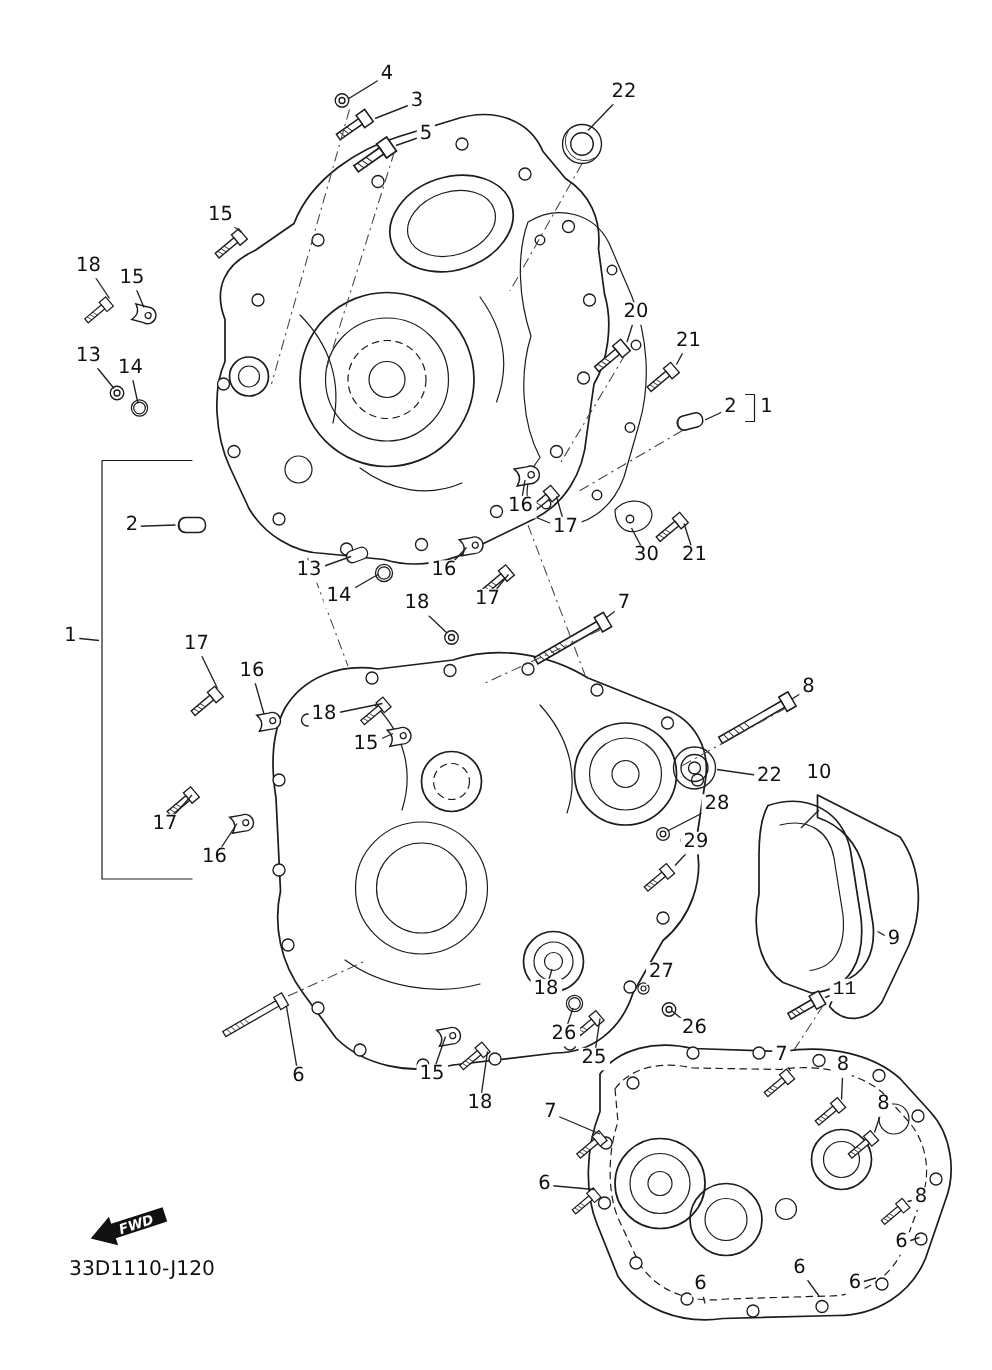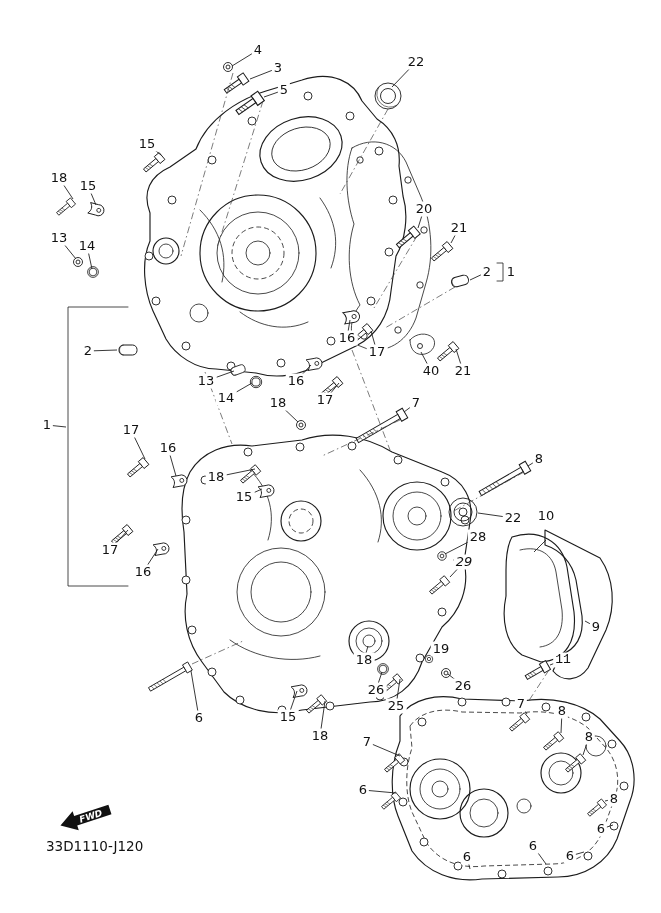--- a/index.html
+++ b/index.html
@@ -320,43 +320,43 @@
       <div class="callout" style="left: 88px; top: 186px;">15</div>
       <div class="callout" style="left: 59px; top: 238px;">13</div>
       <div class="callout" style="left: 87px; top: 246px;">14</div>
       <div class="callout" style="left: 424px; top: 209px;">20</div>
       <div class="callout" style="left: 459px; top: 228px;">21</div>
       <div class="callout" style="left: 487px; top: 272px;">2</div>
       <div class="callout" style="left: 511px; top: 272px;">1</div>
       <div class="callout" style="left: 347px; top: 338px;">16</div>
       <div class="callout" style="left: 377px; top: 352px;">17</div>
       <div class="callout" style="left: 88px; top: 351px;">2</div>
-      <div class="callout" style="left: 431px; top: 371px;">40</div>
+      <div class="callout" style="left: 431px; top: 371px;">30</div>
       <div class="callout" style="left: 463px; top: 371px;">21</div>
       <div class="callout" style="left: 206px; top: 381px;">13</div>
       <div class="callout" style="left: 226px; top: 398px;">14</div>
       <div class="callout" style="left: 296px; top: 381px;">16</div>
       <div class="callout" style="left: 278px; top: 403px;">18</div>
       <div class="callout" style="left: 325px; top: 400px;">17</div>
       <div class="callout" style="left: 416px; top: 403px;">7</div>
       <div class="callout" style="left: 47px; top: 425px;">1</div>
       <div class="callout" style="left: 131px; top: 430px;">17</div>
       <div class="callout" style="left: 168px; top: 448px;">16</div>
       <div class="callout" style="left: 539px; top: 459px;">8</div>
       <div class="callout" style="left: 216px; top: 477px;">18</div>
       <div class="callout" style="left: 244px; top: 497px;">15</div>
       <div class="callout" style="left: 513px; top: 518px;">22</div>
       <div class="callout" style="left: 478px; top: 537px; text-align: right;">28</div>
       <div class="callout" style="left: 546px; top: 516px;">10</div>
-      <div class="callout" style="left: 464px; top: 562px; font-style: italic;">29</div>
+      <div class="callout" style="left: 464px; top: 562px;">29</div>
       <div class="callout" style="left: 110px; top: 550px;">17</div>
       <div class="callout" style="left: 143px; top: 572px;">16</div>
       <div class="callout" style="left: 596px; top: 627px;">9</div>
       <div class="callout" style="left: 364px; top: 660px;">18</div>
-      <div class="callout" style="left: 441px; top: 649px;">19</div>
+      <div class="callout" style="left: 441px; top: 649px;">27</div>
       <div class="callout" style="left: 563px; top: 660px; font-family: Liberation Mono, monospace;">11</div>
       <div class="callout" style="left: 463px; top: 686px;">26</div>
       <div class="callout" style="left: 376px; top: 690px;">26</div>
       <div class="callout" style="left: 396px; top: 706px;">25</div>
       <div class="callout" style="left: 199px; top: 718px;">6</div>
       <div class="callout" style="left: 288px; top: 717px;">15</div>
       <div class="callout" style="left: 320px; top: 736px;">18</div>
       <div class="callout" style="left: 521px; top: 704px;">7</div>
       <div class="callout" style="left: 562px; top: 711px;">8</div>
       <div class="callout" style="left: 589px; top: 737px;">8</div>

